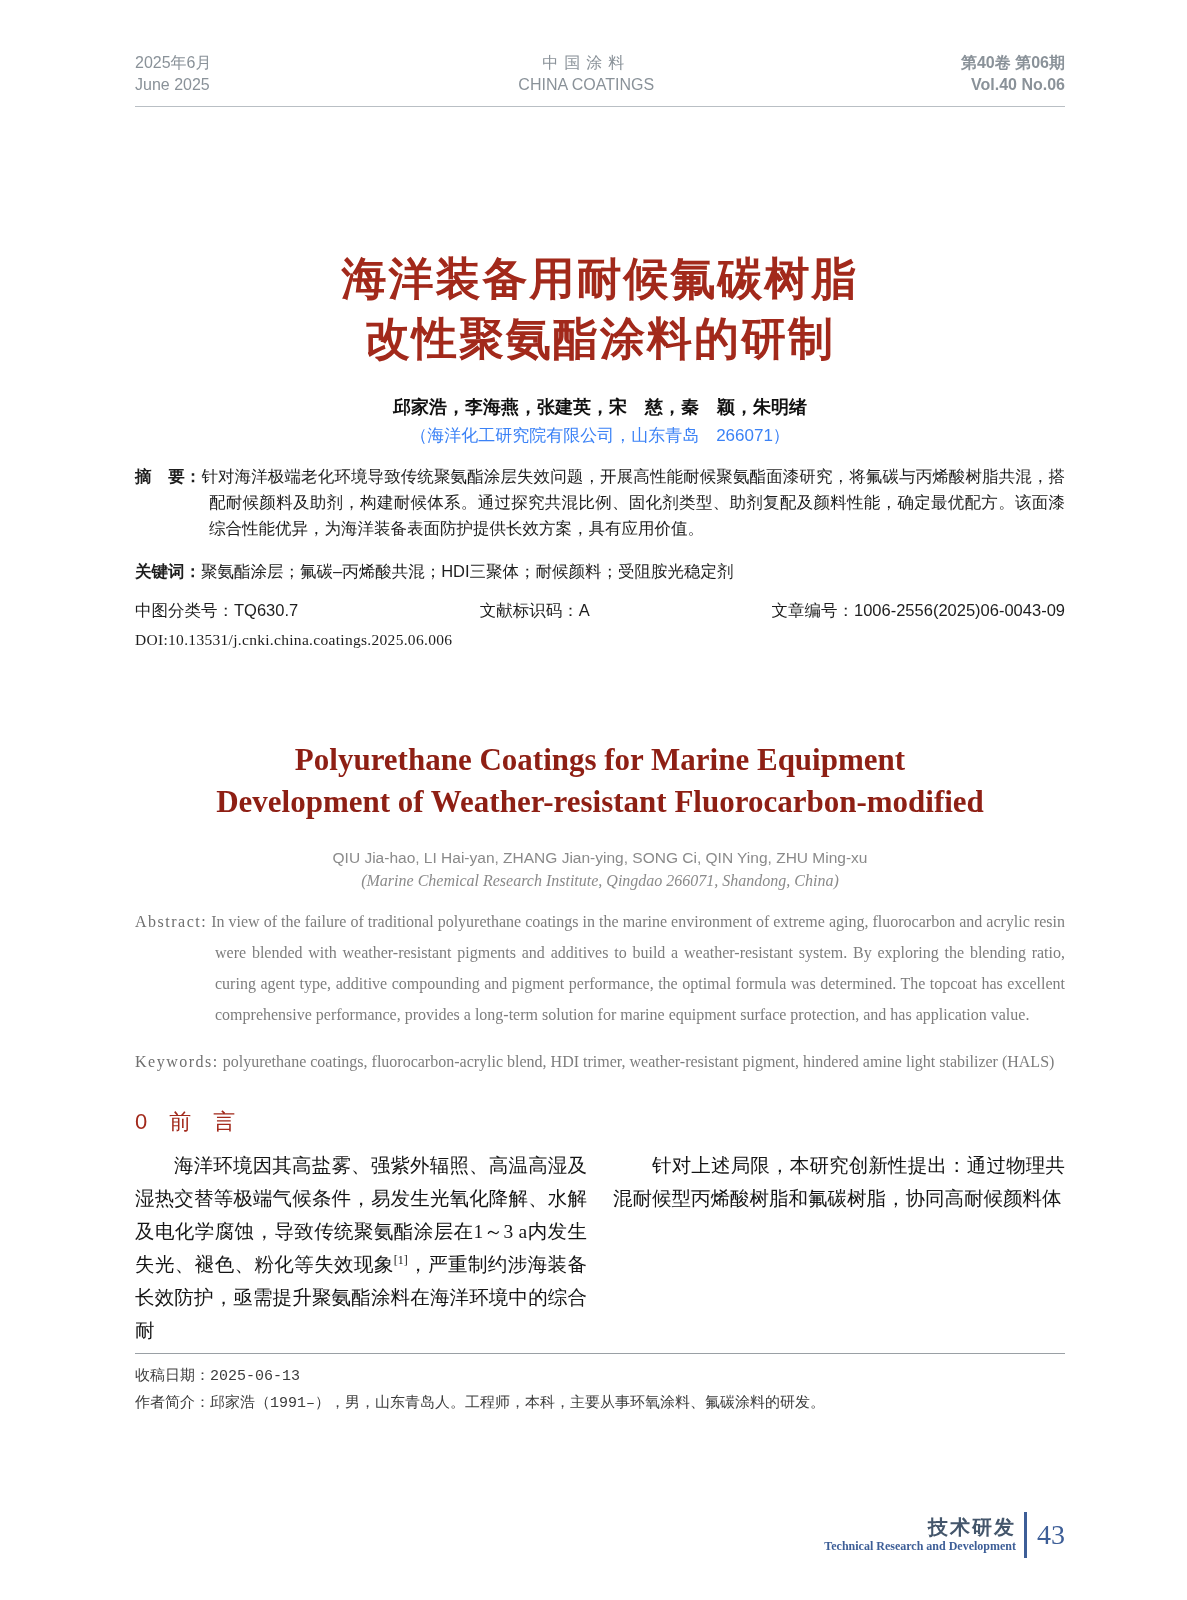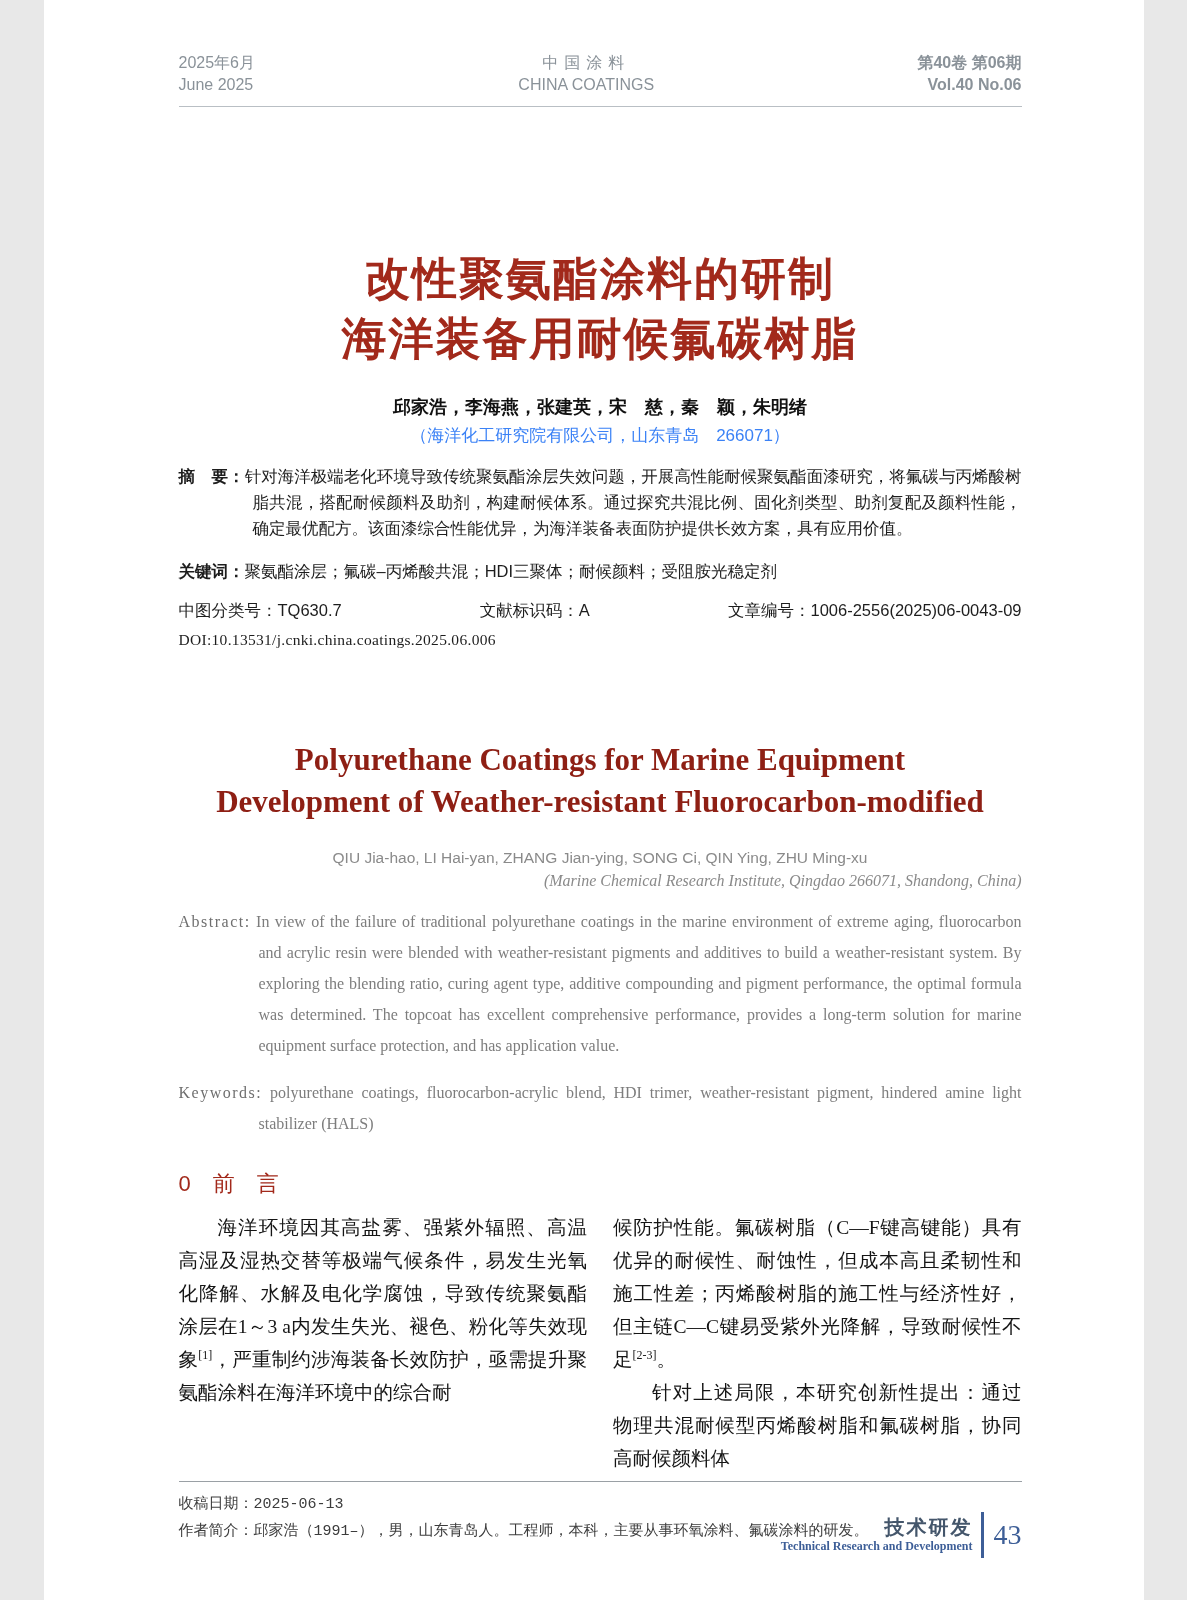--- a/index.html
+++ b/index.html
@@ -1,18 +1,18 @@
 <!DOCTYPE html>
 <html><head>
 <meta charset="utf-8">
 <style>
   html, body { margin: 0; padding: 0; background: #e8e8e8; }
   .page {
     position: relative;
-    width: 1100px;
+    width: 1187px;
     height: 1600px;
     margin: 0 auto;
     background: #ffffff;
     box-sizing: border-box;
     padding: 52px 122px 0 135px;
     overflow: hidden;
     font-family: "Liberation Serif", "DejaVu Serif", serif;
     color: #1b1b1b;
   }
   
@@ -99,21 +99,21 @@
   }
   .authors-en {
     margin-top: 26px;
     text-align: center;
     font-family: "Liberation Sans", "DejaVu Sans", sans-serif;
     font-size: 15.5px;
     color: #8a8a8a;
   }
   .affil-en {
     margin-top: 5px;
-    text-align: right;
+    text-align: center;
     font-style: italic;
     font-size: 16px;
     color: #8a8a8a;
   }
   .abs-en {
     margin-top: 16px;
     font-size: 16px;
     line-height: 31px;
     text-align: justify;
     padding-left: 80px;
@@ -211,22 +211,22 @@
       <div class="l1">中国涂料</div>
       <div class="l2">CHINA COATINGS</div>
     </div>
     <div class="hcol right">
       <div class="l1">第40卷 第06期</div>
       <div class="l2">Vol.40 No.06</div>
     </div>
   </div>
 
   <div class="title-cn">
+    <div>海洋装备用耐候氟碳树脂</div>
     <div>改性聚氨酯涂料的研制</div>
-    <div>海洋装备用耐候氟碳树脂</div>
   </div>
 
   <div class="authors-cn">邱家浩，李海燕，张建英，宋　慈，秦　颖，朱明绪</div>
   <div class="affil-cn">（海洋化工研究院有限公司，山东青岛　266071）</div>
 
   <p class="abs-cn"><span class="lbl">摘　要：</span><span>针对海洋极端老化环境导致传统聚氨酯涂层失效问题，开展高性能耐候聚氨酯面漆研究，将氟碳与丙烯酸树脂共混，搭配耐候颜料及助剂，构建耐候体系。通过探究共混比例、固化剂类型、助剂复配及颜料性能，确定最优配方。该面漆综合性能优异，为海洋装备表面防护提供长效方案，具有应用价值。</span></p>
 
   <p class="kw-cn"><span class="lbl">关键词：</span><span>聚氨酯涂层；氟碳–丙烯酸共混；HDI三聚体；耐候颜料；受阻胺光稳定剂</span></p>
 
   <div class="meta-row">
@@ -248,21 +248,20 @@
 
   <p class="kw-en"><span class="lbl">Keywords:</span> <span>polyurethane coatings, fluorocarbon-acrylic blend, HDI trimer, weather-resistant pigment, hindered amine light stabilizer (HALS)</span></p>
 
   <div class="sec-heading">0　前　言</div>
 
   <div class="columns">
     <div class="col">
       <p class="indent"><span>海洋环境因其高盐雾、强紫外辐照、高温高湿及湿热交替等极端气候条件，易发生光氧化降解、水解及电化学腐蚀，导致传统聚氨酯涂层在1～3 a内发生失光、褪色、粉化等失效现象</span><sup>[1]</sup><span>，严重制约涉海装备长效防护，亟需提升聚氨酯涂料在海洋环境中的综合耐</span></p>
     </div>
     <div class="col">
-      <p><span>候防护性能。氟碳树脂（C—F键高键能）具有优异的耐候性、耐蚀性，但成本高且柔韧性和施工性差；丙烯酸树脂的施工性与经济性好，但主链C—C键易受紫外光降解，导致耐候性不足</span><sup>[2-3]</sup><span>。</span></p>
       <p class="indent">针对上述局限，本研究创新性提出：通过物理共混耐候型丙烯酸树脂和氟碳树脂，协同高耐候颜料体</p>
     </div>
   </div>
 
   <div class="footnote">
     <div>收稿日期：2025-06-13</div>
     <div>作者简介：邱家浩（1991–），男，山东青岛人。工程师，本科，主要从事环氧涂料、氟碳涂料的研发。</div>
   </div>
 
   <div class="page-footer">

